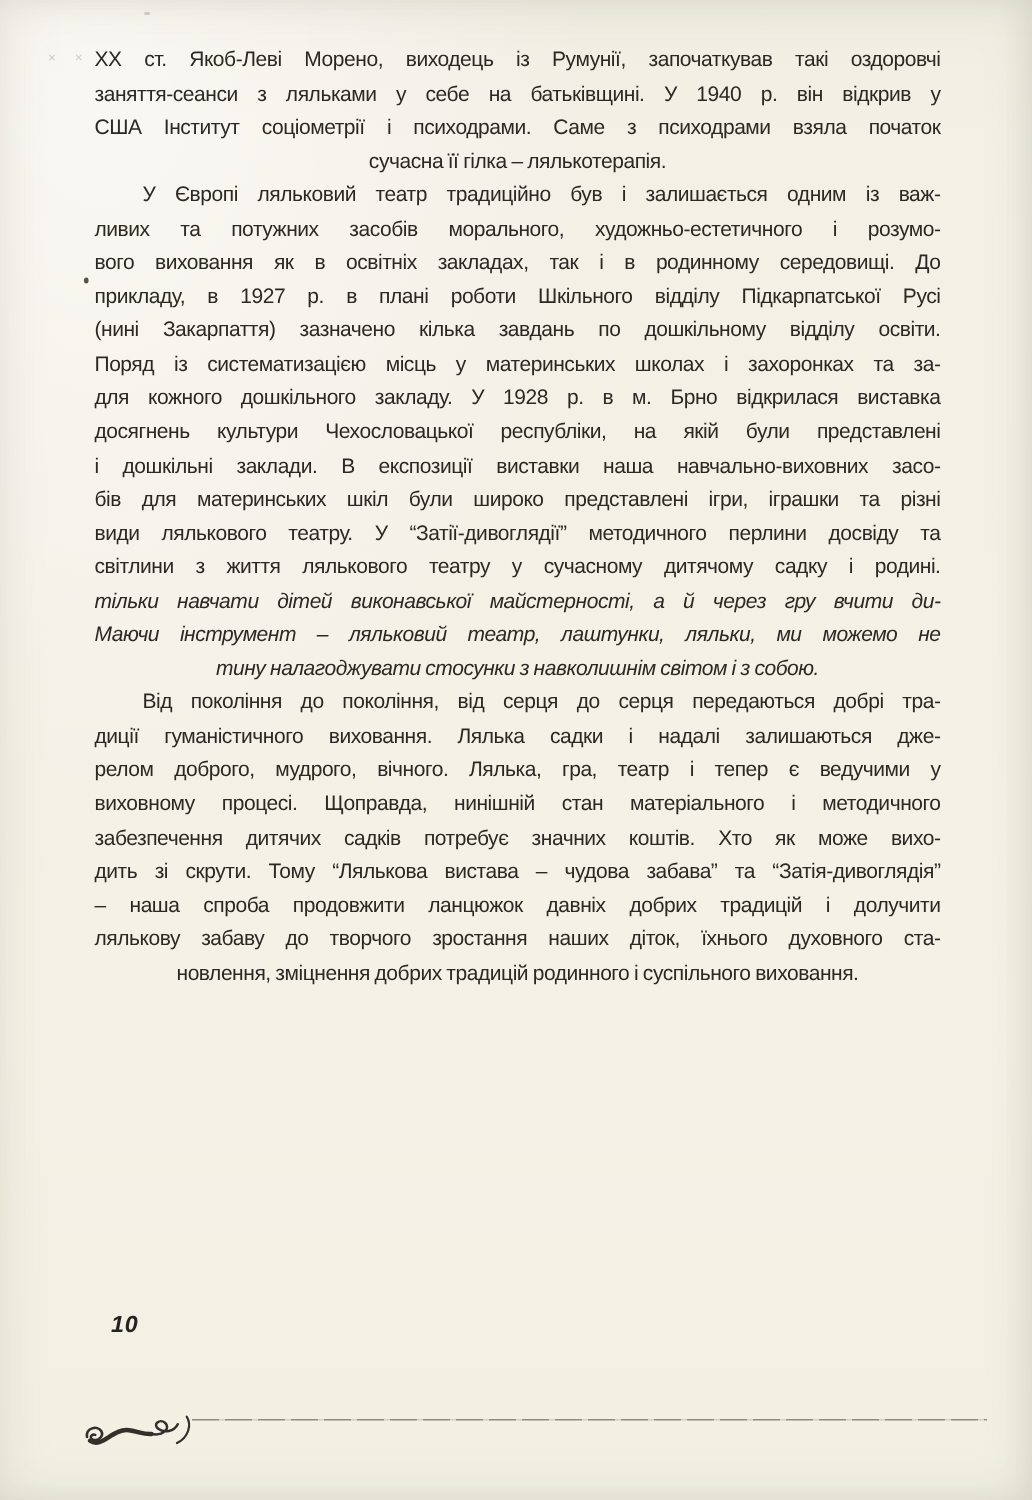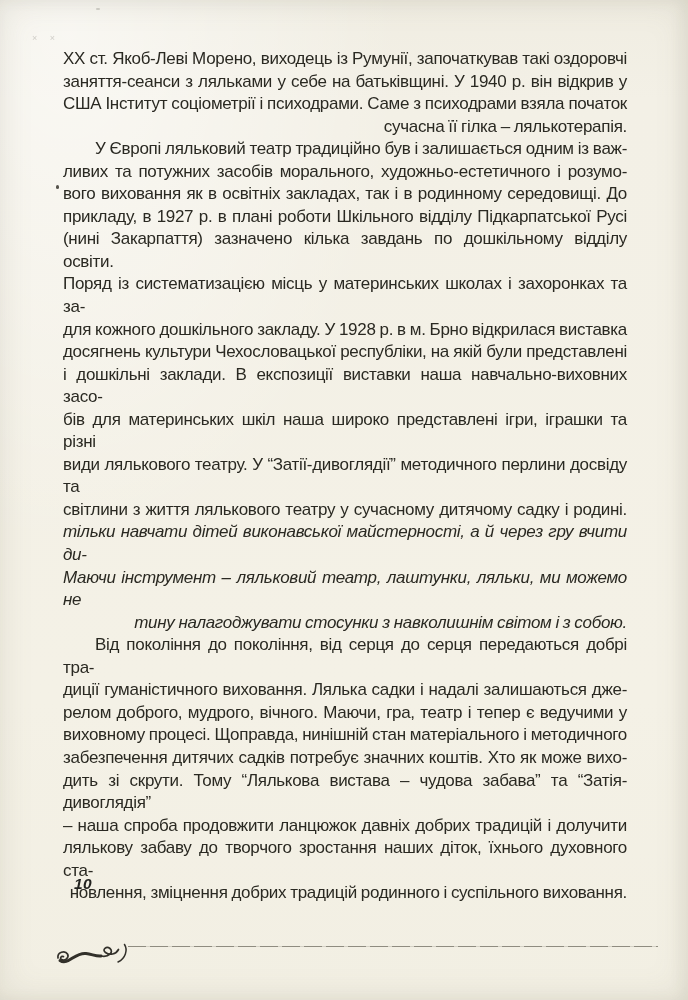--- a/index.html
+++ b/index.html
@@ -5,25 +5,25 @@
   html,body{margin:0;padding:0;background:#e8e5db;}
   .page{
     position:relative;width:688px;height:1000px;overflow:hidden;
     background:
       radial-gradient(ellipse at 10% 3%, rgba(255,255,255,.55), rgba(255,255,255,0) 38%),
       linear-gradient(180deg,#f0ede2 0%, #f3f0e6 10%, #f4f1e6 70%, #f2efe3 100%);
     box-shadow: inset 0 0 34px rgba(118,112,92,.14), inset -6px 0 14px rgba(118,112,92,.08);
     font-family:"Liberation Sans", sans-serif;
   }
   .text-block{
-    position:absolute;left:63px;top:48px;width:564px;
-    color:#2a2922;font-size:17px;line-height:22.55px;
+    position:absolute;left:63px;top:28px;width:564px;
+    color:#2a2922;font-size:14px;line-height:22.55px;
     letter-spacing:-0.3px;word-spacing:-0.5px;
   }
-  .line{text-align:right;}
+  .line{text-align:center;}
   .line.jl{text-align:justify;text-align-last:justify;}
   .line.it{font-style:italic;}
   .line.ind{text-indent:32px;}
   .pagenum{
     position:absolute;left:74px;top:875px;
     font-size:15.5px;font-weight:bold;font-style:italic;
     color:#232320;letter-spacing:.5px;
   }
   .flourish{position:absolute;left:55px;top:941px;}
   .rule{
@@ -50,29 +50,29 @@
       <div class="line">сучасна її гілка – лялькотерапія.</div>
       <div class="line jl ind">У Європі ляльковий театр традиційно був і залишається одним із важ-</div>
       <div class="line jl">ливих та потужних засобів морального, художньо-естетичного і розумо-</div>
       <div class="line jl">вого виховання як в освітніх закладах, так і в родинному середовищі. До</div>
       <div class="line jl">прикладу, в 1927 р. в плані роботи Шкільного відділу Підкарпатської Русі</div>
       <div class="line jl">(нині Закарпаття) зазначено кілька завдань по дошкільному відділу освіти.</div>
       <div class="line jl">Поряд із систематизацією місць у материнських школах і захоронках та за-</div>
       <div class="line jl">для кожного дошкільного закладу. У 1928 р. в м. Брно відкрилася виставка</div>
       <div class="line jl">досягнень культури Чехословацької республіки, на якій були представлені</div>
       <div class="line jl">і дошкільні заклади. В експозиції виставки наша навчально-виховних засо-</div>
-      <div class="line jl">бів для материнських шкіл наша широко представлені ігри, іграшки та різні</div>
+      <div class="line jl">бів для материнських шкіл були широко представлені ігри, іграшки та різні</div>
       <div class="line jl">види лялькового театру. У “Затії-дивоглядії” методичного перлини досвіду та</div>
       <div class="line jl">світлини з життя лялькового театру у сучасному дитячому садку і родині.</div>
       <div class="line jl it">тільки навчати дітей виконавської майстерності, а й через гру вчити ди-</div>
       <div class="line jl it">Маючи інструмент – ляльковий театр, лаштунки, ляльки, ми можемо не</div>
       <div class="line it">тину налагоджувати стосунки з навколишнім світом і з собою.</div>
       <div class="line jl ind">Від покоління до покоління, від серця до серця передаються добрі тра-</div>
       <div class="line jl">диції гуманістичного виховання. Лялька садки і надалі залишаються дже-</div>
-      <div class="line jl">релом доброго, мудрого, вічного. Маючи, гра, театр і тепер є ведучими у</div>
+      <div class="line jl">релом доброго, мудрого, вічного. Лялька, гра, театр і тепер є ведучими у</div>
       <div class="line jl">виховному процесі. Щоправда, нинішній стан матеріального і методичного</div>
       <div class="line jl">забезпечення дитячих садків потребує значних коштів. Хто як може вихо-</div>
       <div class="line jl">дить зі скрути. Тому “Лялькова вистава – чудова забава” та “Затія-дивоглядія”</div>
       <div class="line jl">– наша спроба продовжити ланцюжок давніх добрих традицій і долучити</div>
       <div class="line jl">лялькову забаву до творчого зростання наших діток, їхнього духовного ста-</div>
       <div class="line">новлення, зміцнення добрих традицій родинного і суспільного виховання.</div>
     </div>
 
   <div class="pagenum">10</div>
 

